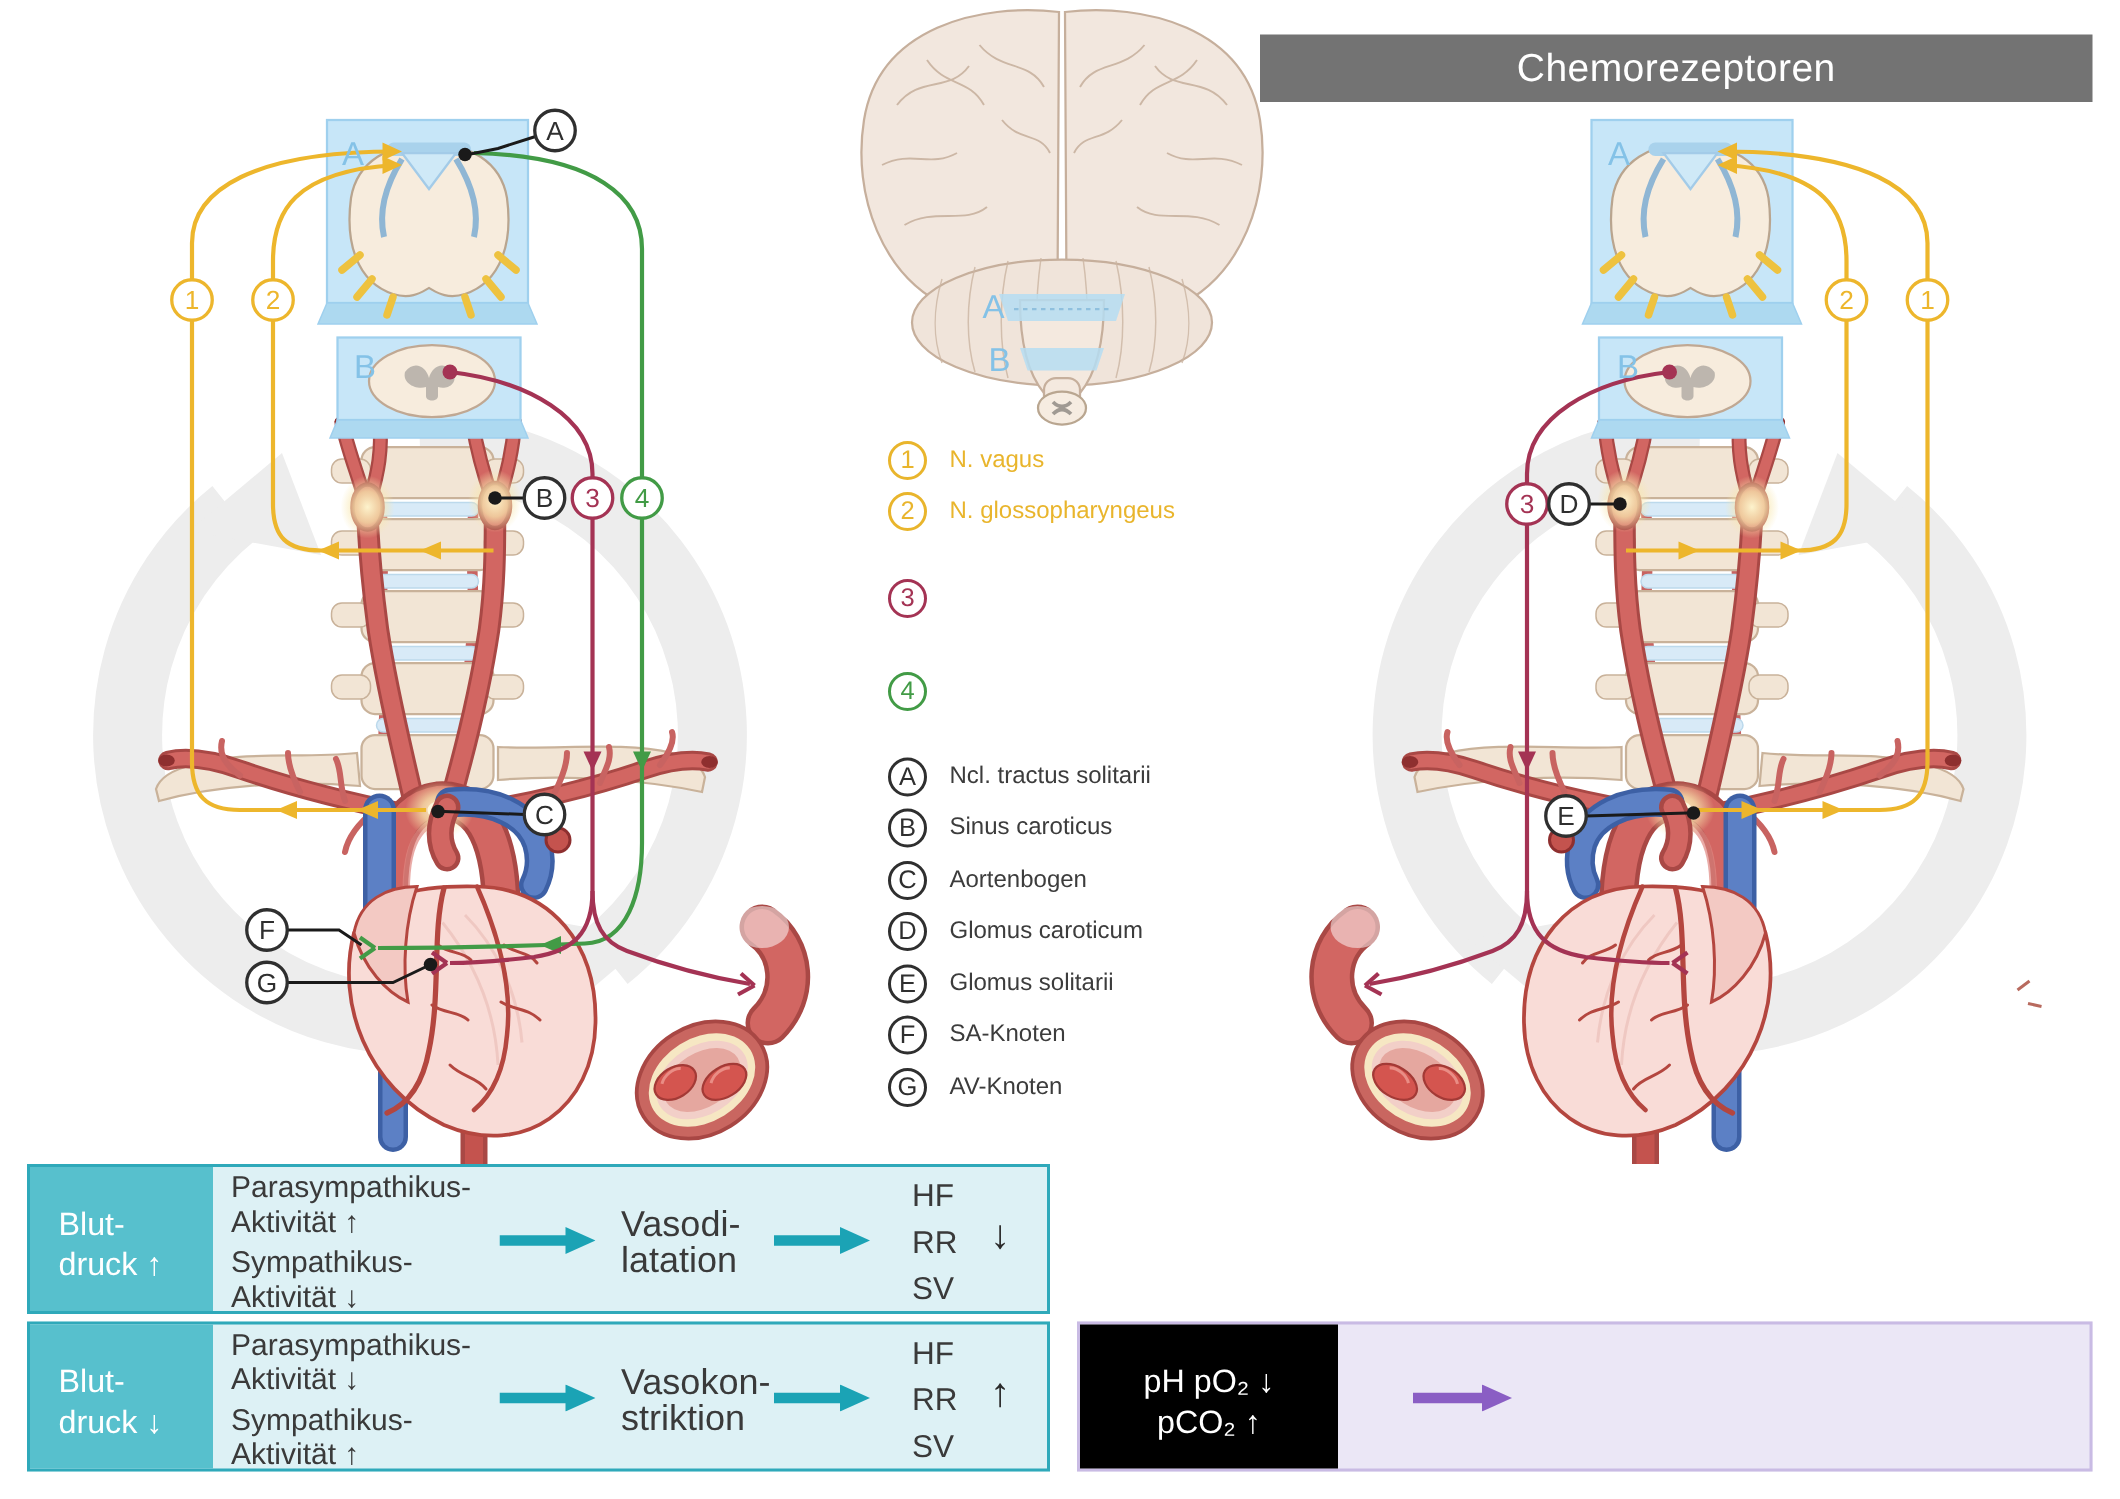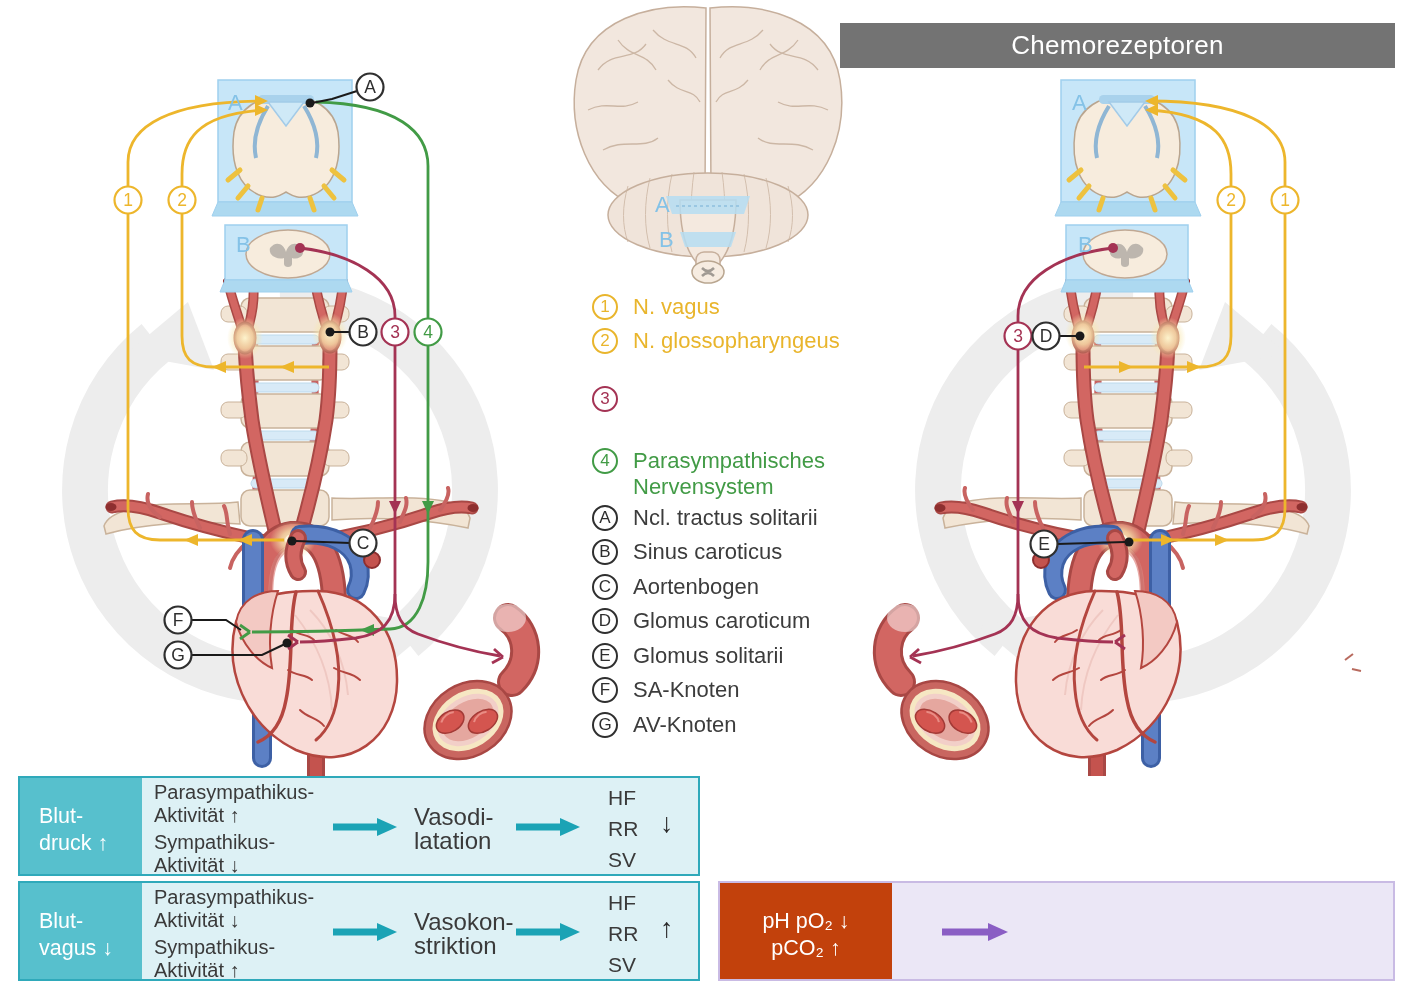--- a/index.html
+++ b/index.html
@@ -9,41 +9,41 @@
   svg{display:block;}
   
   .hdr{position:absolute;top:23px;height:45px;display:flex;align-items:center;justify-content:center;
        color:#fff;font-size:26px;letter-spacing:.3px;z-index:2;}
   .hdr-left{left:18px;width:580px;background:#5cc3d0;padding-right:36px;box-sizing:border-box;}
   .hdr-right{left:840px;width:555px;background:#737373;}
   
   .legend-row{position:absolute;left:592px;display:flex;align-items:flex-start;z-index:4;}
   .lg-circle{width:26px;height:26px;border:2px solid currentColor;border-radius:50%;flex:0 0 auto;
              display:flex;align-items:center;justify-content:center;font-size:17px;box-sizing:border-box;background:#fff;}
-  .lg-label{margin-left:15px;font-size:22px;line-height:26px;max-width:232px;}
+  .lg-label{margin-left:15px;font-size:16px;line-height:26px;max-width:232px;}
   .nv-12{color:#e9b52c;}
   .nv-3{color:#a43354;}
   .nv-4{color:#429b46;}
   .lt{color:#2f2f2f;}
   .lt .lg-label{color:#3c3c3c;}
   
   .fbox{position:absolute;box-sizing:border-box;z-index:6;}
   .fbox-baro{left:18px;width:682px;height:100px;border:2px solid #2fa9ba;background:#ddf1f5;}
   .fb1{top:776px;} .fb2{top:881px;}
   .fcell{position:absolute;left:0;top:0;bottom:0;width:122px;background:#57c0cd;color:#fff;
          font-size:21.5px;line-height:27px;padding:25px 0 0 19px;box-sizing:border-box;}
   .fsteps{position:absolute;left:134px;top:3px;font-size:20px;line-height:22.5px;color:#3a3a3a;}
   .fsteps .pair2{margin-top:5px;}
   .faction{position:absolute;left:394px;top:27px;font-size:24px;line-height:24px;color:#3a3a3a;}
   .fouts{position:absolute;left:588px;top:4px;font-size:21px;line-height:31px;color:#3a3a3a;}
   .foutarrow{position:absolute;left:640px;top:30px;font-size:27px;color:#2b2b2b;}
   .farrow1{position:absolute;left:313px;top:40px;}
   .farrow2{position:absolute;left:496px;top:40px;}
   .fbox-chemo{left:718px;top:881px;width:677px;height:100px;border:2px solid #c9bbe4;background:#ebe7f6;}
-  .ccell{position:absolute;left:0;top:0;bottom:0;width:172px;background:#c2410c;color:#fff;
+  .ccell{position:absolute;left:0;top:0;bottom:0;width:172px;background:#000000;color:#fff;
          font-size:21.5px;line-height:27px;padding-top:25px;text-align:center;box-sizing:border-box;}
   .cresult{position:absolute;left:296px;top:36px;font-size:22px;color:#3a3a3a;}
   .carrow{position:absolute;left:222px;top:40px;}
   
   .mk-text{font-family:"Liberation Sans",sans-serif;font-size:17.5px;}
   .boxlabel{font-family:"Liberation Sans",sans-serif;font-size:22px;fill:#84c2e7;}
 </style>
 </head>
 <body>
 
@@ -412,21 +412,20 @@
   </div>
   <div class="legend-row nv-12" style="top:328px">
     <span class="lg-circle">2</span>
     <span class="lg-label">N. glossopharyngeus</span>
   </div>
   <div class="legend-row nv-3" style="top:386px">
     <span class="lg-circle">3</span>
   </div>
   <div class="legend-row nv-4" style="top:448px">
     <span class="lg-circle">4</span>
-    <span class="lg-label">Parasympathisches Nervensystem</span>
   </div>
   <div class="legend-row lt" style="top:505px">
     <span class="lg-circle">A</span>
     <span class="lg-label">Ncl. tractus solitarii</span>
   </div>
   <div class="legend-row lt" style="top:539px">
     <span class="lg-circle">B</span>
     <span class="lg-label">Sinus caroticus</span>
   </div>
   <div class="legend-row lt" style="top:574px">
@@ -481,21 +480,21 @@
       <div>HF</div>
       <div>RR</div>
       <div>SV</div>
     </div>
     <div class="foutarrow">↓</div>
   </div>
 
   <div class="fbox fbox-baro fb2">
     <div class="fcell">
       <div>Blut-</div>
-      <div>vagus ↓</div>
+      <div>druck ↓</div>
     </div>
     <div class="fsteps">
       <div class="pair1">
         <div>Parasympathikus-</div>
         <div>Aktivität ↓</div>
       </div>
       <div class="pair2">
         <div>Sympathikus-</div>
         <div>Aktivität ↑</div>
       </div>

